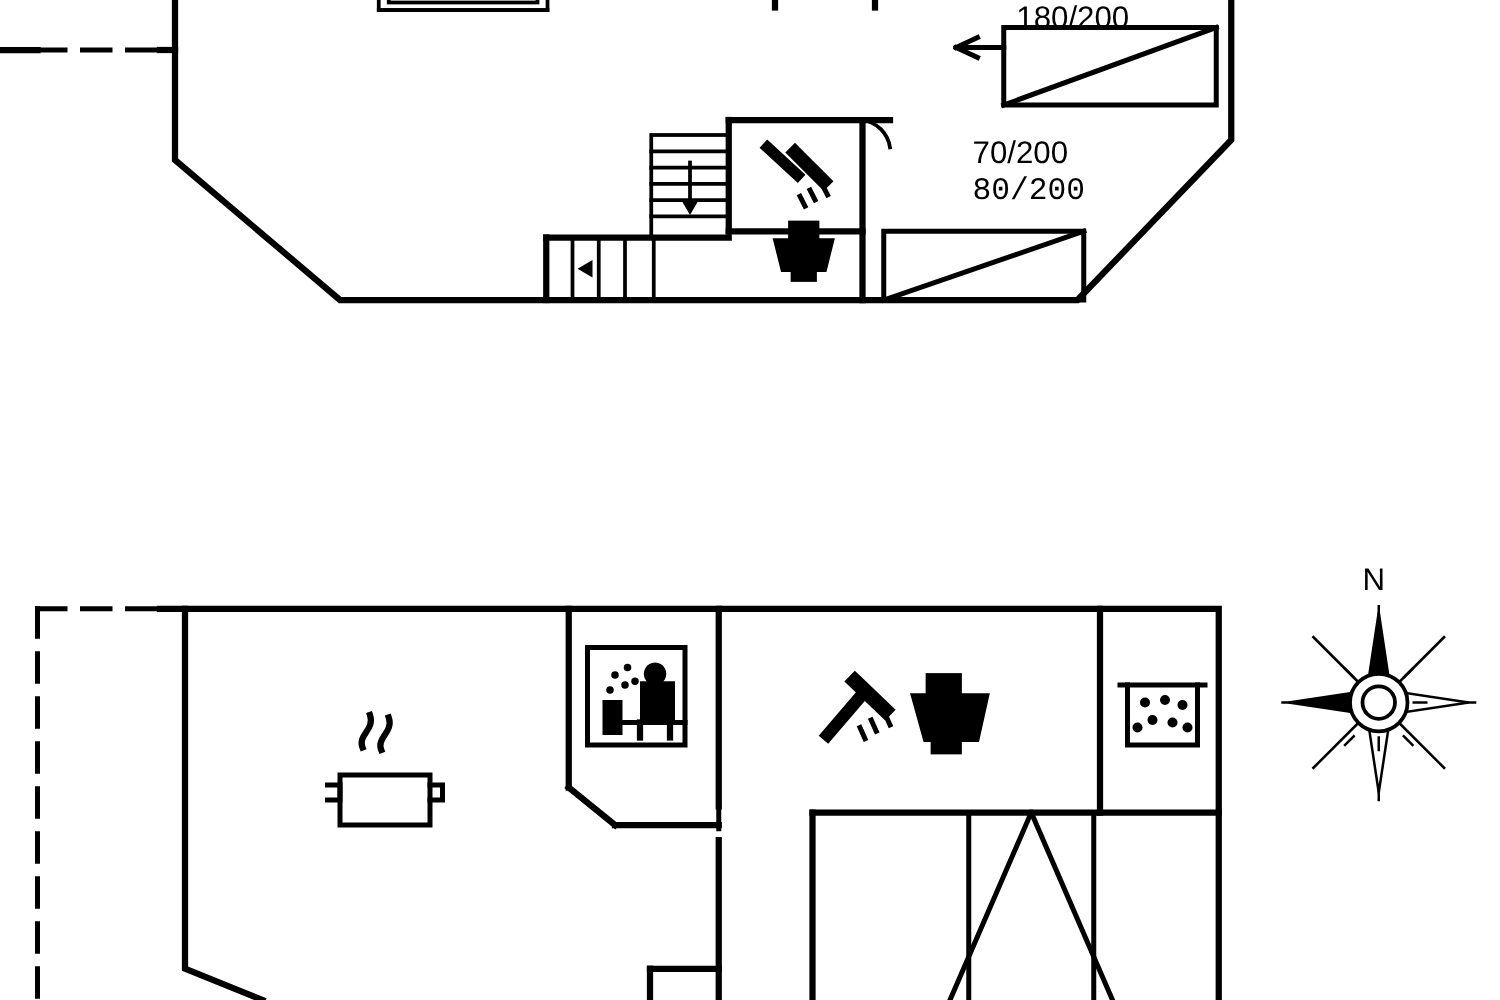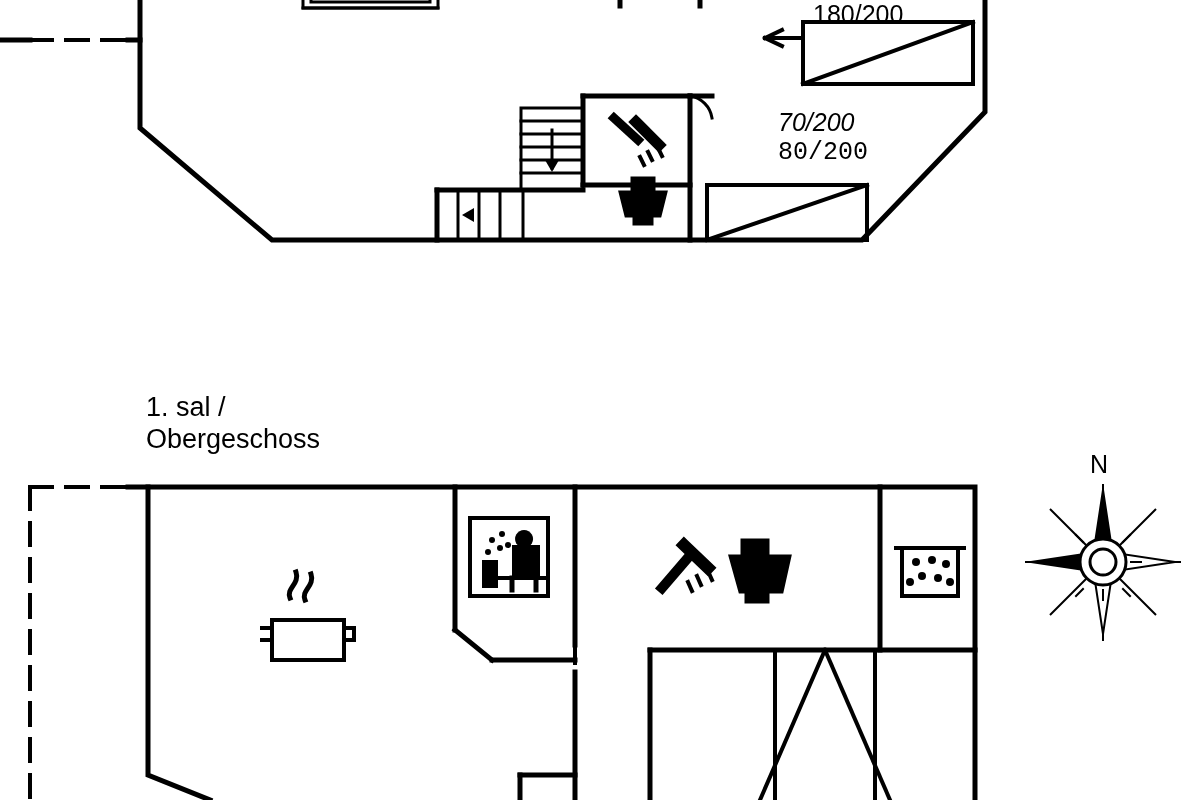--- a/index.html
+++ b/index.html
@@ -37,21 +37,21 @@
   .label-dim {
     font-size: 25px;
   }
   .label-floor {
     font-size: 27px;
   }
   .label-compass {
     font-size: 25px;
   }
   #lbl-180 { left: 813px; top: 0px; }
-  #lbl-70  { left: 778px; top: 108px; font-style: italic; }
+  #lbl-70  { left: 778px; top: 108px; }
   #lbl-80  { left: 778px; top: 138px; font-family: Liberation Mono, monospace; }
   #lbl-floor1 { left: 146px; top: 392px; }
   #lbl-north { left: 1090px; top: 450px; }
 </style>
 </head>
 <body>
 
 <div id="floorplan-root">
 
   <svg class="plan-svg" viewBox="0 0 1200 800" xmlns="http://www.w3.org/2000/svg">
@@ -244,17 +244,16 @@
 
     </g>
   </svg>
 
   <div class="txt label-dim" id="lbl-180">180/200</div>
 
   <div class="txt label-dim" id="lbl-70">70/200</div>
 
   <div class="txt label-dim" id="lbl-80">80/200</div>
 
-  <div class="txt label-floor" id="lbl-floor1"><span>1. sal /</span><br><span>Obergeschoss</span></div>
 
   <div class="txt label-compass" id="lbl-north">N</div>
 
 </div>
 
 </body></html>

